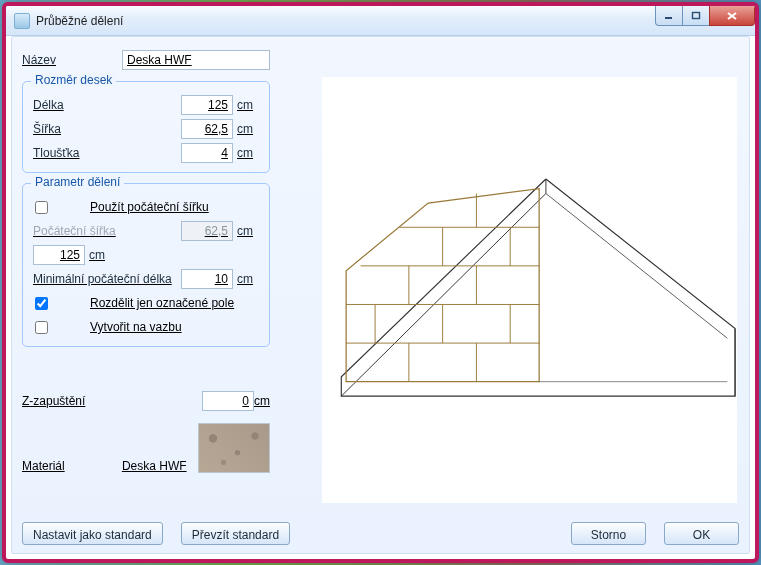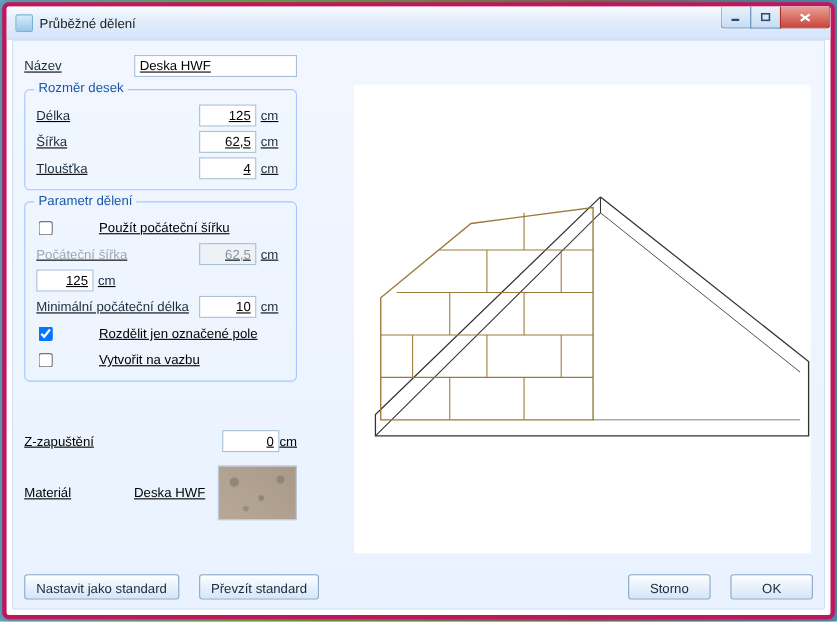--- a/index.html
+++ b/index.html
@@ -103,21 +103,21 @@
     position: absolute;
     top: -9px; left: 8px;
     background: #eef5fe;
     padding: 0 4px;
     color: #1a58a8;
   }
   .check-row { display: flex; align-items: center; height: 22px; margin: 2px 0; gap: 36px; }
   .check-row input { margin: 0 6px 0 2px; }
   .zrow { margin-top: 44px; display:flex; align-items:center;}
   .zrow label { width: 188px; }
-  .mat-row { margin-top: 12px; display: flex; align-items: center; }
+  .mat-row { margin-top: 12px; display: flex; align-items: flex-end; }
   .mat-row .lbl1 { width: 108px; }
   .mat-row .lbl2 { width: 82px; }
   .swatch {
     width: 78px; height: 50px;
     border: 1px solid #b9c6d3;
     background:
       radial-gradient(circle at 20% 30%, rgba(60,50,40,0.25) 0 6%, transparent 7%) ,
       radial-gradient(circle at 55% 60%, rgba(60,50,40,0.25) 0 5%, transparent 6%) ,
       radial-gradient(circle at 80% 25%, rgba(60,50,40,0.22) 0 5%, transparent 6%) ,
       radial-gradient(circle at 35% 80%, rgba(60,50,40,0.2) 0 4%, transparent 5%) ,

